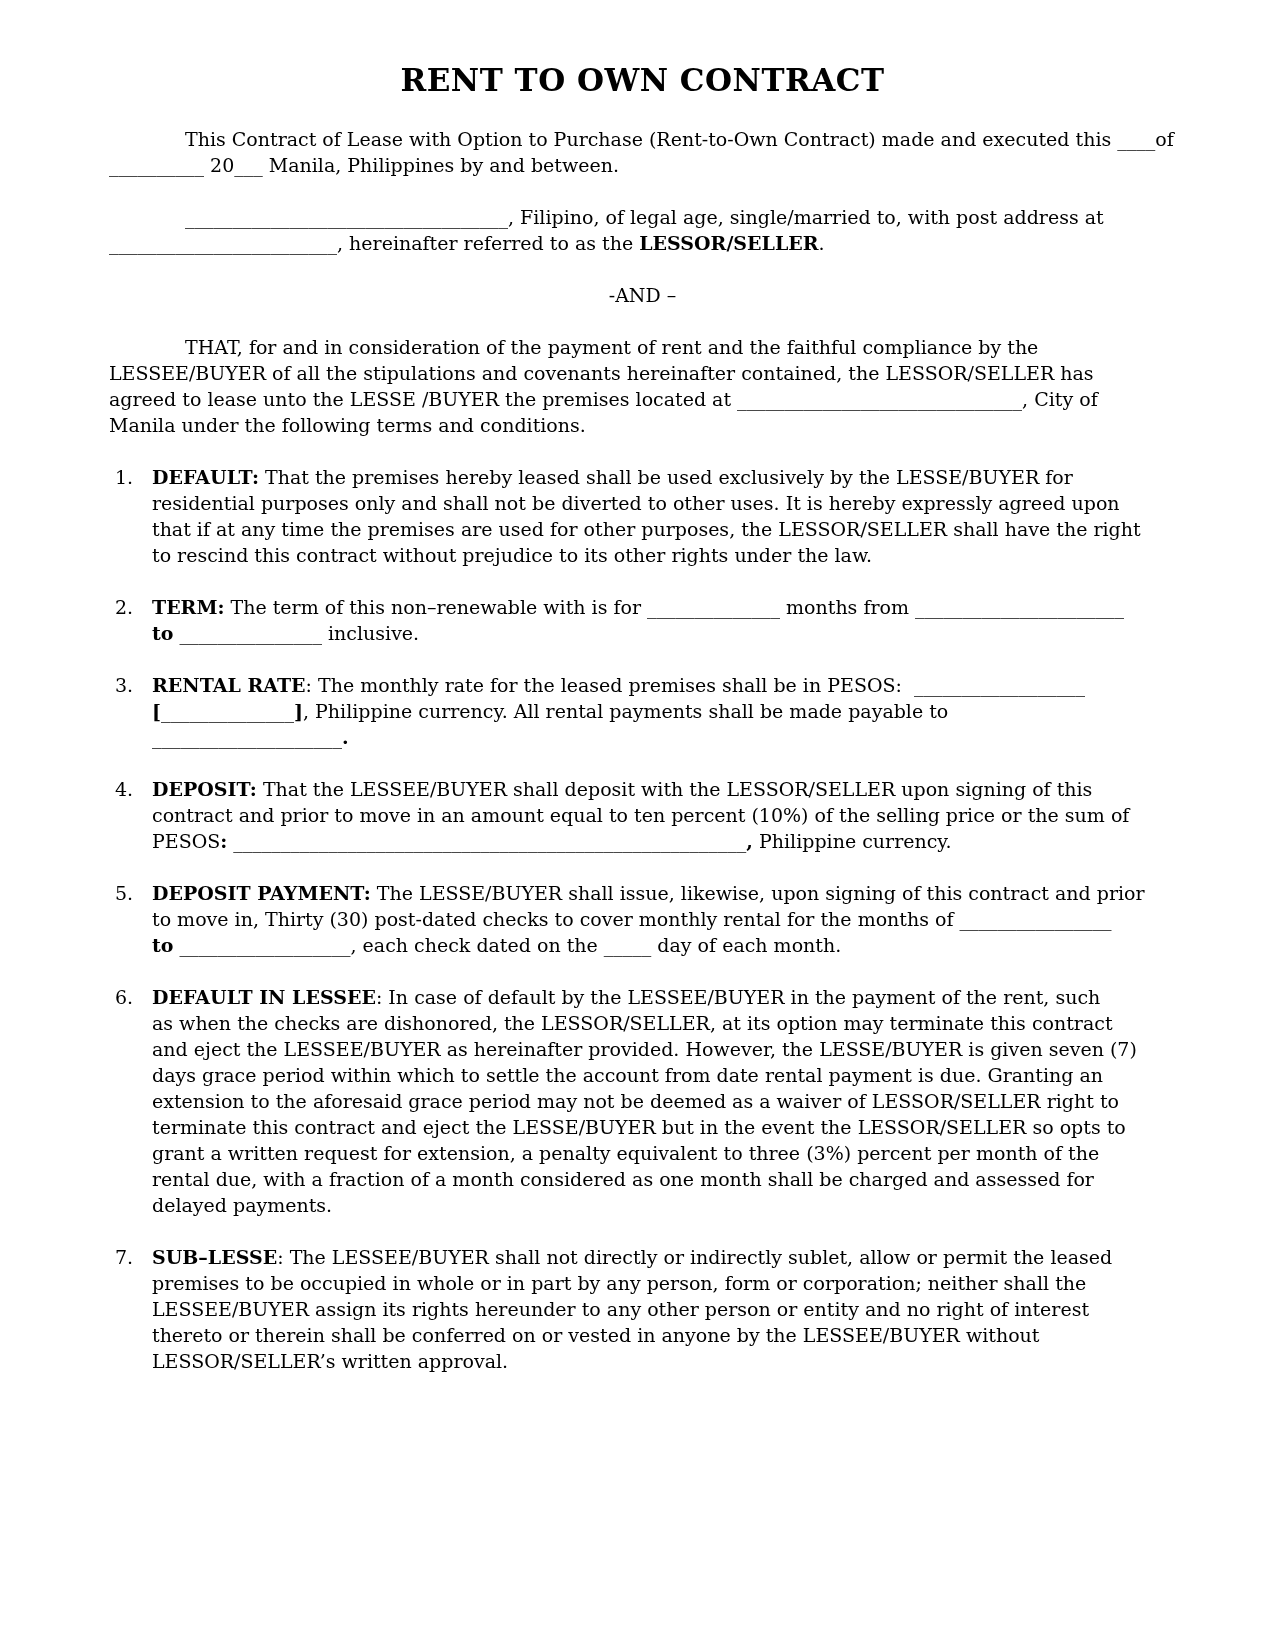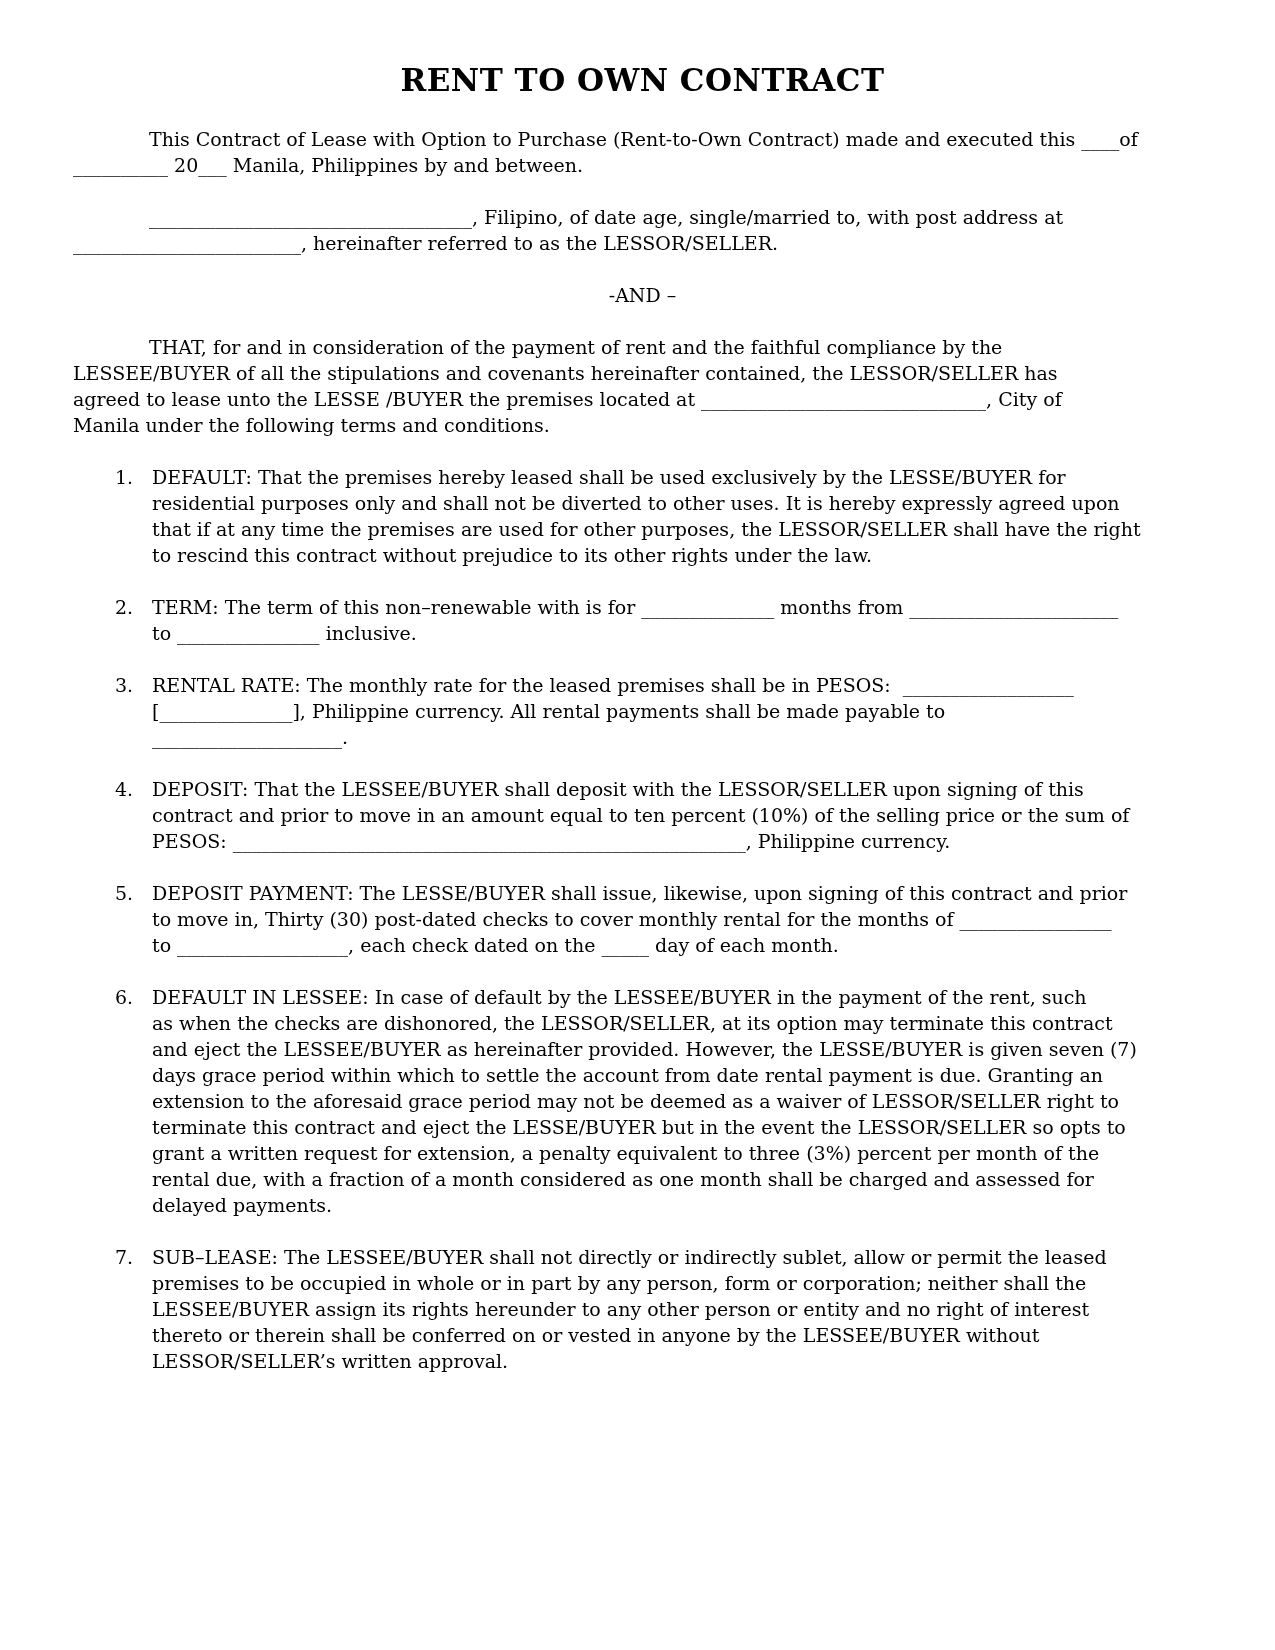--- a/index.html
+++ b/index.html
@@ -28,48 +28,48 @@
     font-size: 31px;
     line-height: 36px;
     margin: 0 0 28px 0;
     letter-spacing: 0.5px;
   }
   .block { margin: 0 0 26px 0; }
   .para {
     white-space: pre-wrap;
     text-align: left;
   }
-  .para.indent { text-indent: 76px; }
+  .para.indent { text-indent: 76px; margin-left: 36px; }
   .center-line {
     text-align: center;
     white-space: pre-wrap;
   }
   .item {
     display: flex;
     align-items: flex-start;
   }
   .item .num {
     flex: 0 0 37px;
     margin-left: 42px;
   }
   .item .body {
     flex: 1 1 auto;
     white-space: pre-wrap;
   }
-  .b { font-weight: normal; }
+  .b { font-weight: bold; }
 </style>
 </head>
 <body>
 
 <div class="page">
   <h1 class="doc-title">RENT TO OWN CONTRACT</h1>
   <div id="doc-blocks">
       <div class="block para indent"><span>This Contract of Lease with Option to Purchase (Rent-to-Own Contract) made and executed this ____of
 __________ 20___ Manila, Philippines by and between.</span></div>
-      <div class="block para indent"><span>__________________________________, Filipino, of date age, single/married to, with post address at
+      <div class="block para indent"><span>__________________________________, Filipino, of legal age, single/married to, with post address at
 ________________________, hereinafter referred to as the </span><span class="b">LESSOR/SELLER</span><span>.</span></div>
       <div class="block center-line"><span>-AND –</span></div>
       <div class="block para indent"><span>THAT, for and in consideration of the payment of rent and the faithful compliance by the
 LESSEE/BUYER of all the stipulations and covenants hereinafter contained, the LESSOR/SELLER has
 agreed to lease unto the LESSE /BUYER the premises located at ______________________________, City of
 Manila under the following terms and conditions.</span></div>
       <div class="block item">
         <span class="num">1.</span>
         <div class="body"><span class="b">DEFAULT:</span><span> That the premises hereby leased shall be used exclusively by the LESSE/BUYER for
 residential purposes only and shall not be diverted to other uses. It is hereby expressly agreed upon
@@ -106,20 +106,20 @@
 and eject the LESSEE/BUYER as hereinafter provided. However, the LESSE/BUYER is given seven (7)
 days grace period within which to settle the account from date rental payment is due. Granting an
 extension to the aforesaid grace period may not be deemed as a waiver of LESSOR/SELLER right to
 terminate this contract and eject the LESSE/BUYER but in the event the LESSOR/SELLER so opts to
 grant a written request for extension, a penalty equivalent to three (3%) percent per month of the
 rental due, with a fraction of a month considered as one month shall be charged and assessed for
 delayed payments.</span></div>
       </div>
       <div class="block item">
         <span class="num">7.</span>
-        <div class="body"><span class="b">SUB–LEASE</span><span>: The LESSEE/BUYER shall not directly or indirectly sublet, allow or permit the leased
+        <div class="body"><span class="b">SUB–LESSE</span><span>: The LESSEE/BUYER shall not directly or indirectly sublet, allow or permit the leased
 premises to be occupied in whole or in part by any person, form or corporation; neither shall the
 LESSEE/BUYER assign its rights hereunder to any other person or entity and no right of interest
 thereto or therein shall be conferred on or vested in anyone by the LESSEE/BUYER without
 LESSOR/SELLER’s written approval.</span></div>
       </div>
     </div>
 </div>
 
 </body></html>

